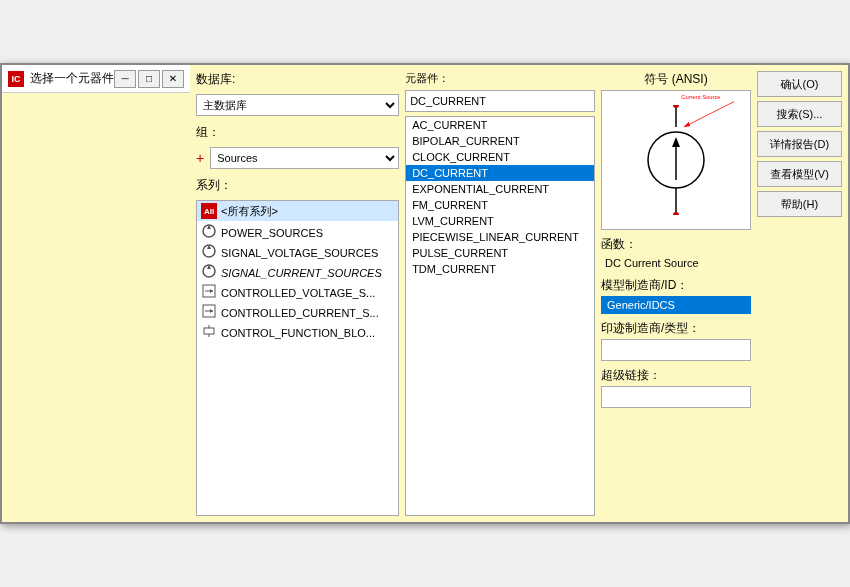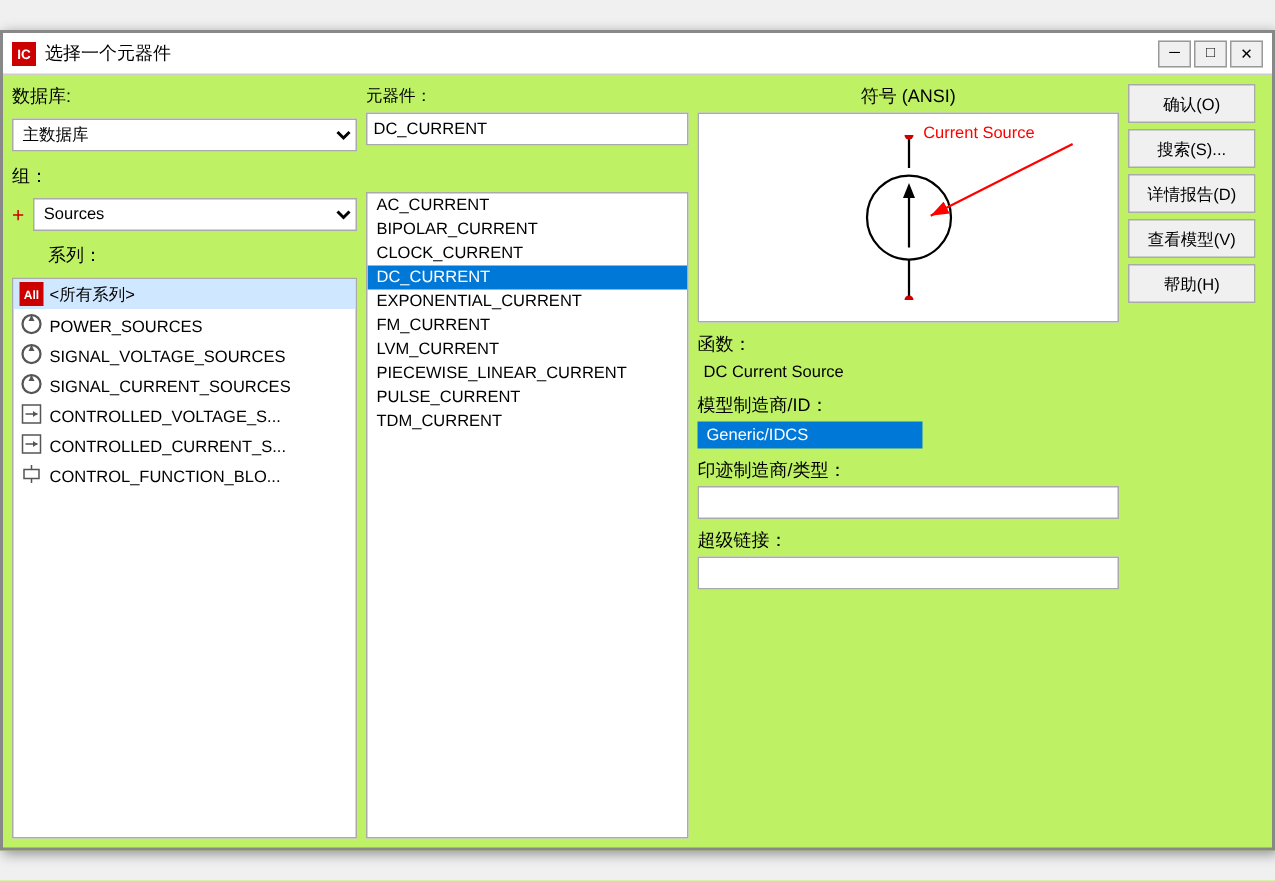--- a/index.html
+++ b/index.html
@@ -9,25 +9,25 @@
       background: #f0f0f0;
       display: flex;
       justify-content: center;
       align-items: center;
       width: 850px;
       height: 587px;
       overflow: hidden;
     }
     .window {
       width: 850px;
-      height: 547px;
-      background: #bef264;
+      height: 461px;
+      background: #fef9c3;
       border: 2px solid #888;
       display: flex;
-      flex-direction: column;
+      flex-direction: row;
       box-shadow: 2px 2px 8px rgba(0,0,0,0.4);
     }
     .title-bar {
       background: #fff;
       border-bottom: 1px solid #ccc;
       display: flex;
       align-items: center;
       justify-content: space-between;
       padding: 4px 6px;
       height: 28px;
@@ -148,21 +148,20 @@
       border: 1px solid #aaa;
       background: white;
       font-size: 11px;
       padding: 0 4px;
     }
     .component-list {
       border: 1px solid #aaa;
       background: white;
       flex: 1;
       overflow-y: auto;
-      margin-top: 27px;
     }
     .component-item {
       padding: 2px 6px;
       cursor: pointer;
       font-size: 11px;
       white-space: nowrap;
     }
     .component-item.selected {
       background: #0078d7;
       color: white;
@@ -309,21 +308,21 @@
       </div>
 
       <div class="section-label" style="margin-top:4px;">组：</div>
       <div class="select-row">
         <span style="color:#c00; font-size:14px; margin-right:2px;">+</span>
         <select>
           <option>Sources</option>
         </select>
       </div>
 
-      <div class="section-label" style="margin-top:4px;margin-left:24px;">系列：</div>
+      <div class="section-label" style="margin-top:4px;">系列：</div>
       <div class="series-list">
 
       <div class="series-item active">
             <span class="series-icon" style="background:#cc0000;color:white;font-size:8px;padding:1px 2px;font-weight:bold;">All</span>
             <span style="overflow:hidden;text-overflow:ellipsis;">&lt;所有系列&gt;</span>
           </div>
           <div class="series-item">
             <span class="series-icon">
               <svg width="14" height="14">
                 <circle cx="7" cy="7" r="6" stroke="#555" stroke-width="1.5" fill="white"></circle>
@@ -344,21 +343,21 @@
             <span style="overflow:hidden;text-overflow:ellipsis;">SIGNAL_VOLTAGE_SOURCES</span>
           </div>
           <div class="series-item">
             <span class="series-icon">
               <svg width="14" height="14">
                 <circle cx="7" cy="7" r="6" stroke="#555" stroke-width="1.5" fill="white"></circle>
                 <line x1="7" y1="2" x2="7" y2="5" stroke="#555" stroke-width="1"></line>
                 <polygon points="7,1 5,5 9,5" fill="#555"></polygon>
               </svg>
             </span>
-            <span style="overflow:hidden;text-overflow:ellipsis;">SIGNAL_CURRENT_SOURCES</span>
+            <span style="overflow:hidden;text-overflow:ellipsis;font-style:italic;">SIGNAL_CURRENT_SOURCES</span>
           </div>
           <div class="series-item">
             <span class="series-icon">
               <svg width="14" height="14">
                 <rect x="1" y="1" width="12" height="12" stroke="#555" stroke-width="1" fill="white"></rect>
                 <line x1="3" y1="7" x2="11" y2="7" stroke="#555" stroke-width="1"></line>
                 <polygon points="11,7 8,5 8,9" fill="#555"></polygon>
               </svg>
             </span>
             <span style="overflow:hidden;text-overflow:ellipsis;">CONTROLLED_VOLTAGE_S...</span>

